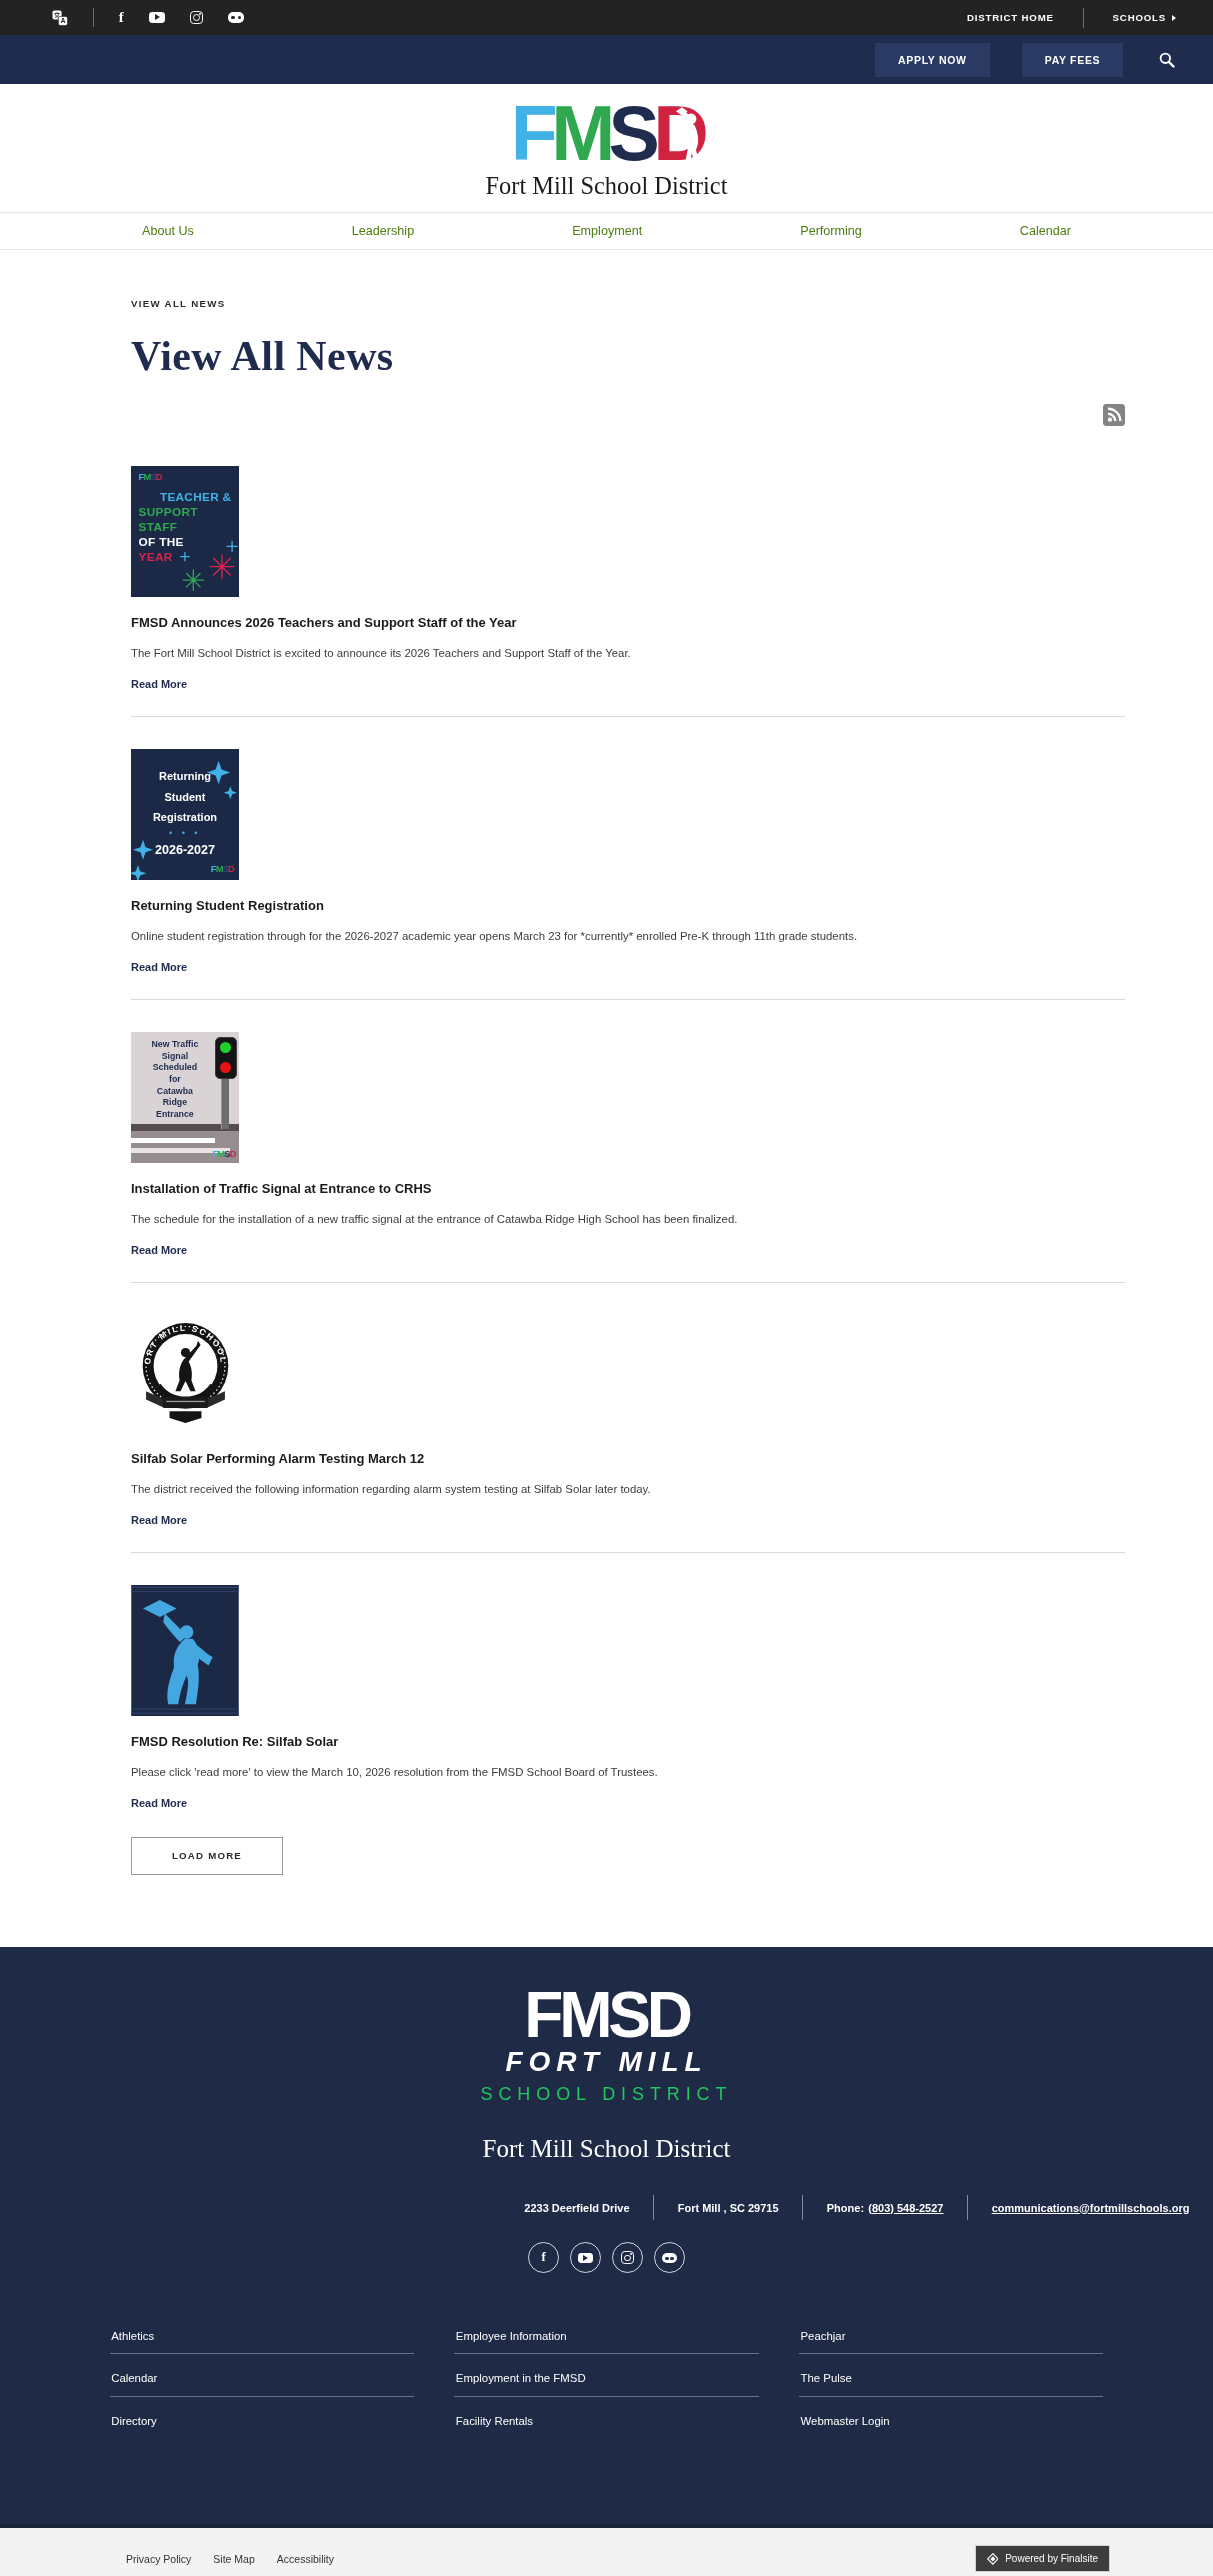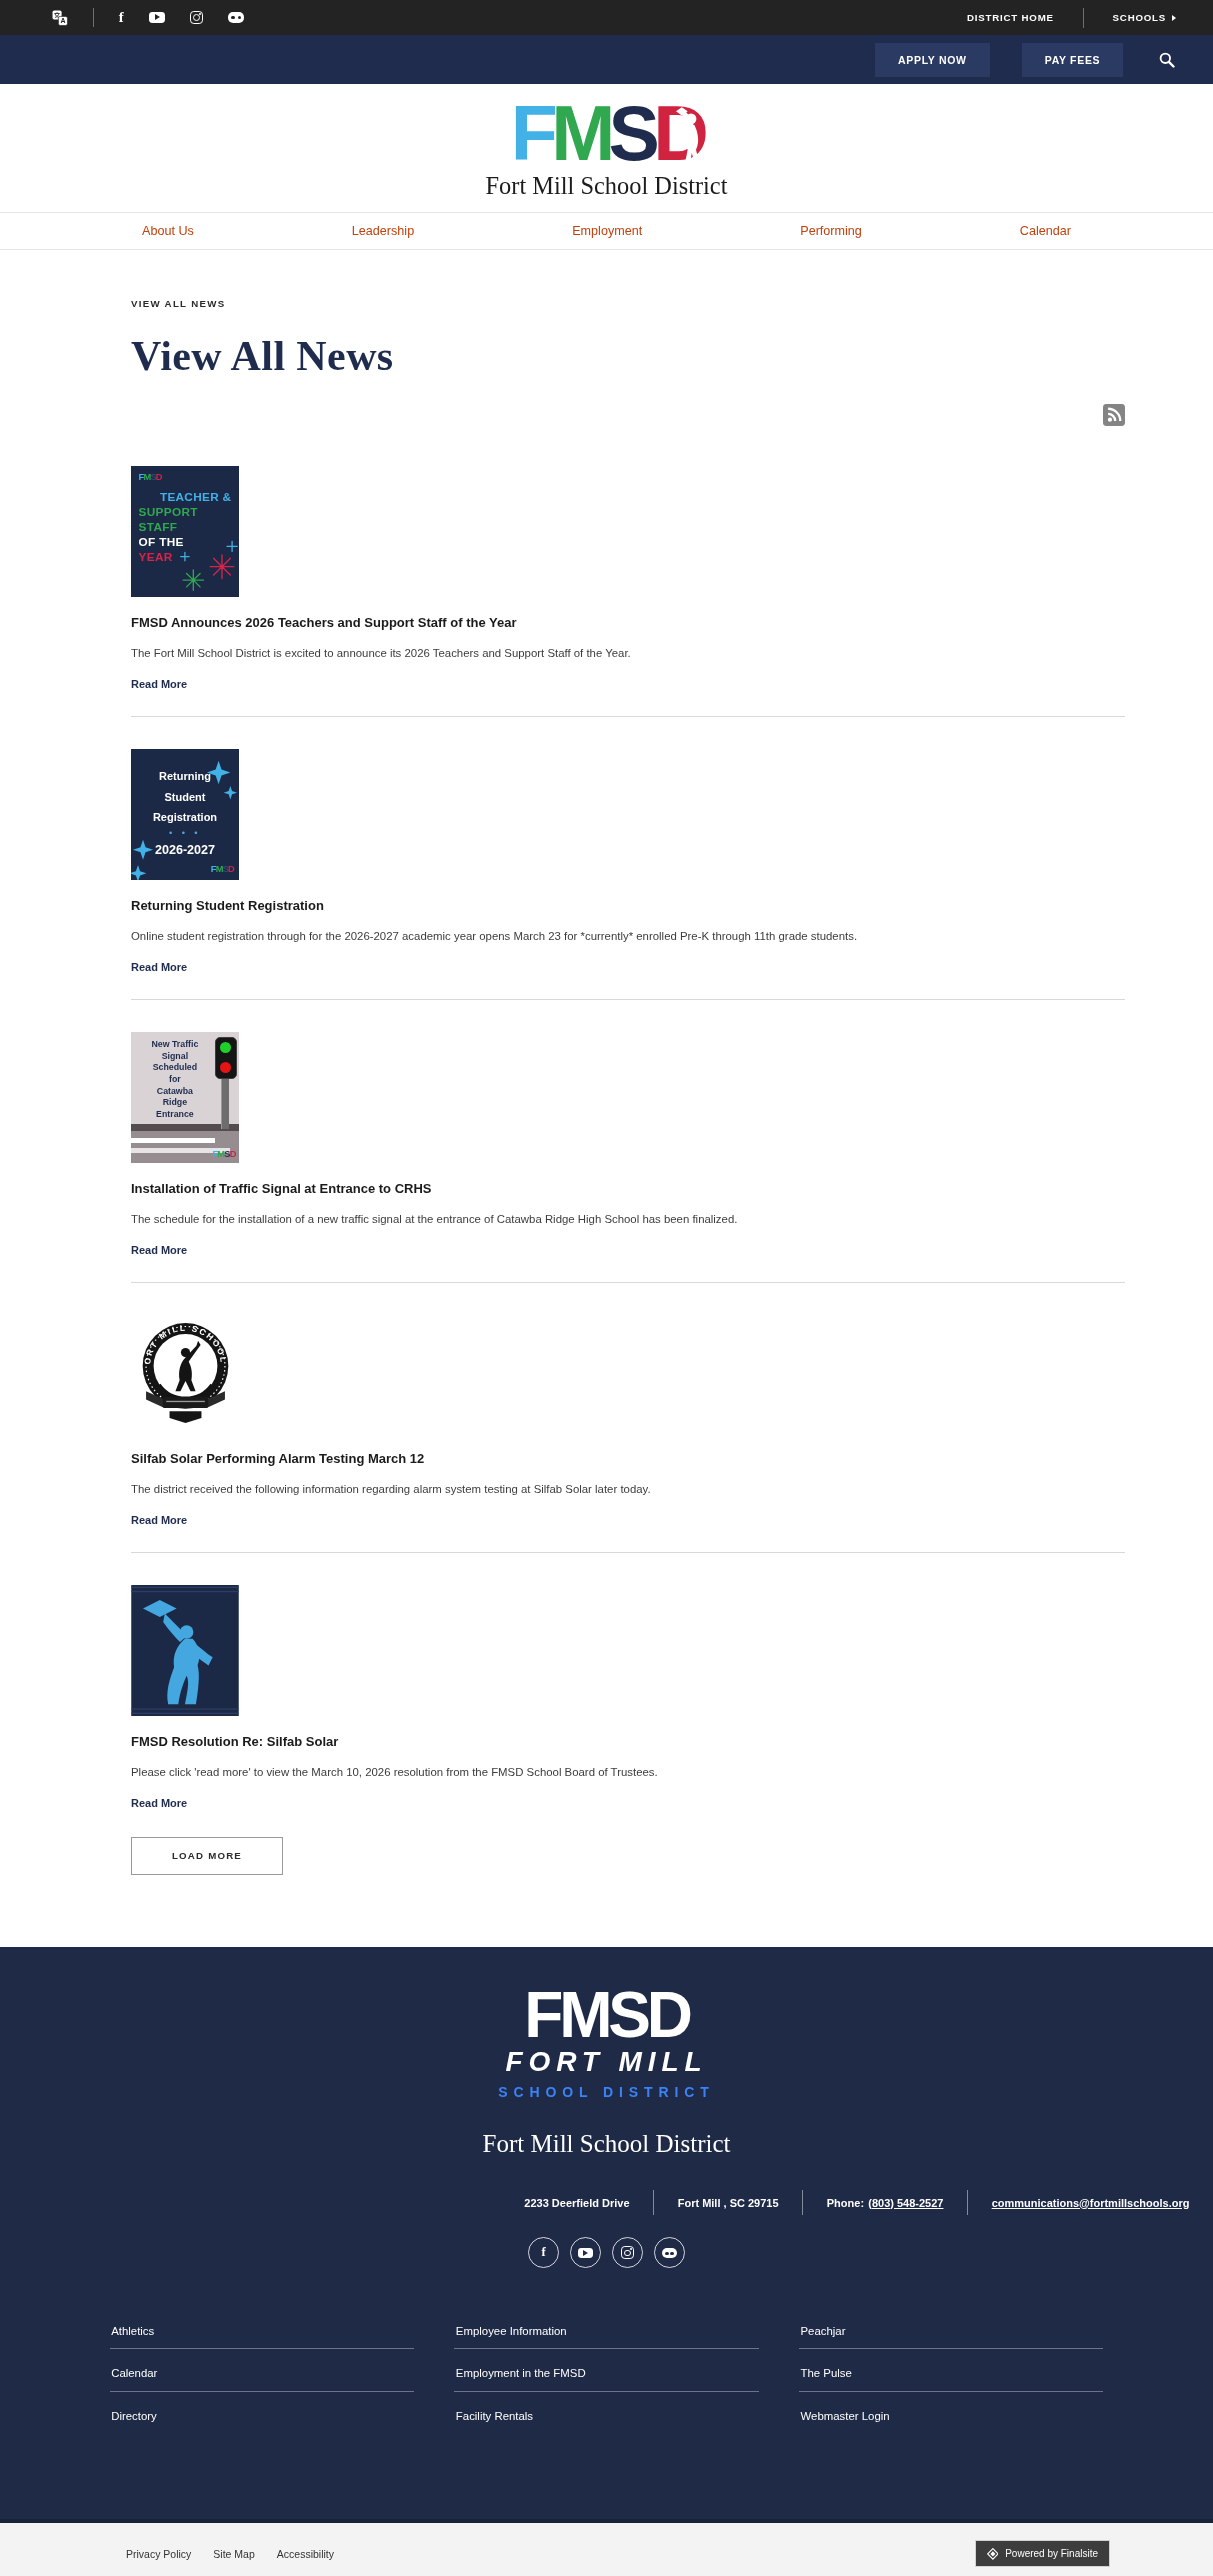--- a/index.html
+++ b/index.html
@@ -34,21 +34,21 @@
   .site-header { text-align: center; padding: 13.5px 0 11.8px; }
   .logo { position: relative; display: inline-block; line-height: .92; }
   .logo span { font-size: 77px; font-weight: 900; letter-spacing: -6.7px; font-family: "Liberation Sans", sans-serif; }
   .c-f { color: #41b1e6; } .c-m { color: #2fa84f; } .c-s { color: #1f2c4e; } .c-d { color: #cf2340; }
   .logo-dancer { position: absolute; right: -3.4px; top: 8.4px; }
   .site-name { font-family: "Liberation Serif", serif; font-size: 24.4px; color: #1c1c1c; margin-top: 3.4px; }
 
   
   .mainnav { border-top: 0.8px solid #e6e6e6; border-bottom: 0.8px solid #e6e6e6; }
   .mainnav ul { list-style: none; display: flex; justify-content: space-between; width: 1019px; margin: 0 auto; padding: 0 40px; }
-  .mainnav a { display: block; padding: 11px 5px; font-size: 12.6px; color: #c2410c; }
+  .mainnav a { display: block; padding: 11px 5px; font-size: 12.6px; color: #4d7c0f; }
 
   
   .page-head { padding-top: 45px; }
   .breadcrumb { font-size: 9.7px; font-weight: 700; letter-spacing: 1.3px; color: #2b2b2b; }
   .page-title { font-family: "Liberation Serif", serif; font-weight: 700; font-size: 42px; color: #1f2c4e; margin-top: 22px; letter-spacing: 0.4px; }
   .news-list { position: relative; margin-top: 54px; }
   .rss-btn { position: absolute; top: -30px; right: 0; }
   .news-item { padding: 32px 0 25px; border-bottom: 0.8px solid #d9d9d9; }
   .news-item:first-child { padding-top: 0; }
   .news-item:last-child { border-bottom: none; padding-bottom: 0; }
@@ -86,21 +86,21 @@
   .t3-s1 { bottom: 20px; width: 78%; }
   .t3-s2 { bottom: 10px; width: 92%; background: #e8e4e6; }
   .t3-logo { position: absolute; right: 3.4px; bottom: 3.4px; z-index: 2; }
   .thumb-seal { background: #fff; display: flex; align-items: center; justify-content: center; height: 118px; }
   .t5-svg { display: block; }
 
   
   .footer { background: #1f2a47; color: #fff; text-align: center; padding: 40px 0 77px; border-bottom: 4.2px solid #182238; }
   .f-abbr { font-size: 64px; font-weight: 900; letter-spacing: -4.2px; line-height: .9; }
   .f-line1 { font-size: 28px; font-weight: 800; letter-spacing: 5.9px; margin-top: 1.7px; font-style: italic; }
-  .f-line2 { font-size: 14px; font-weight: 700; letter-spacing: 5.9px; margin-top: 5.9px; color: #3b82f6; }
+  .f-line2 { font-size: 18px; font-weight: 400; letter-spacing: 5.9px; margin-top: 5.9px; color: #22c55e; }
   .f-sitename { font-family: "Liberation Serif", serif; font-size: 25px; font-weight: 400; margin-top: 30px; }
   .f-contact { margin-top: 32px; display: flex; justify-content: flex-end; align-items: stretch; font-size: 11px; font-weight: 700; }
   .f-contact > div { padding: 6.7px 23.6px; border-right: 0.8px solid rgba(255,255,255,.45); display: flex; align-items: center; gap: 4.2px; }
   .f-contact > div:last-child { border-right: none; }
   .f-contact a { text-decoration: underline; }
   .f-social { margin-top: 22px; display: flex; justify-content: center; gap: 11px; }
   .f-circ { width: 31px; height: 31px; border: 1.3px solid rgba(255,255,255,.8); border-radius: 50%; display: inline-flex; align-items: center; justify-content: center; }
   .on-navy .ic-yt::before { border-left-color: #1f2a47; }
   .on-navy .ic-fl::before, .on-navy .ic-fl::after { background: #1f2a47; }
   .f-links { margin-top: 47px; display: grid; grid-template-columns: repeat(3, 1fr); column-gap: 40px; text-align: left; width: 994px; margin-left: auto; margin-right: auto; }

